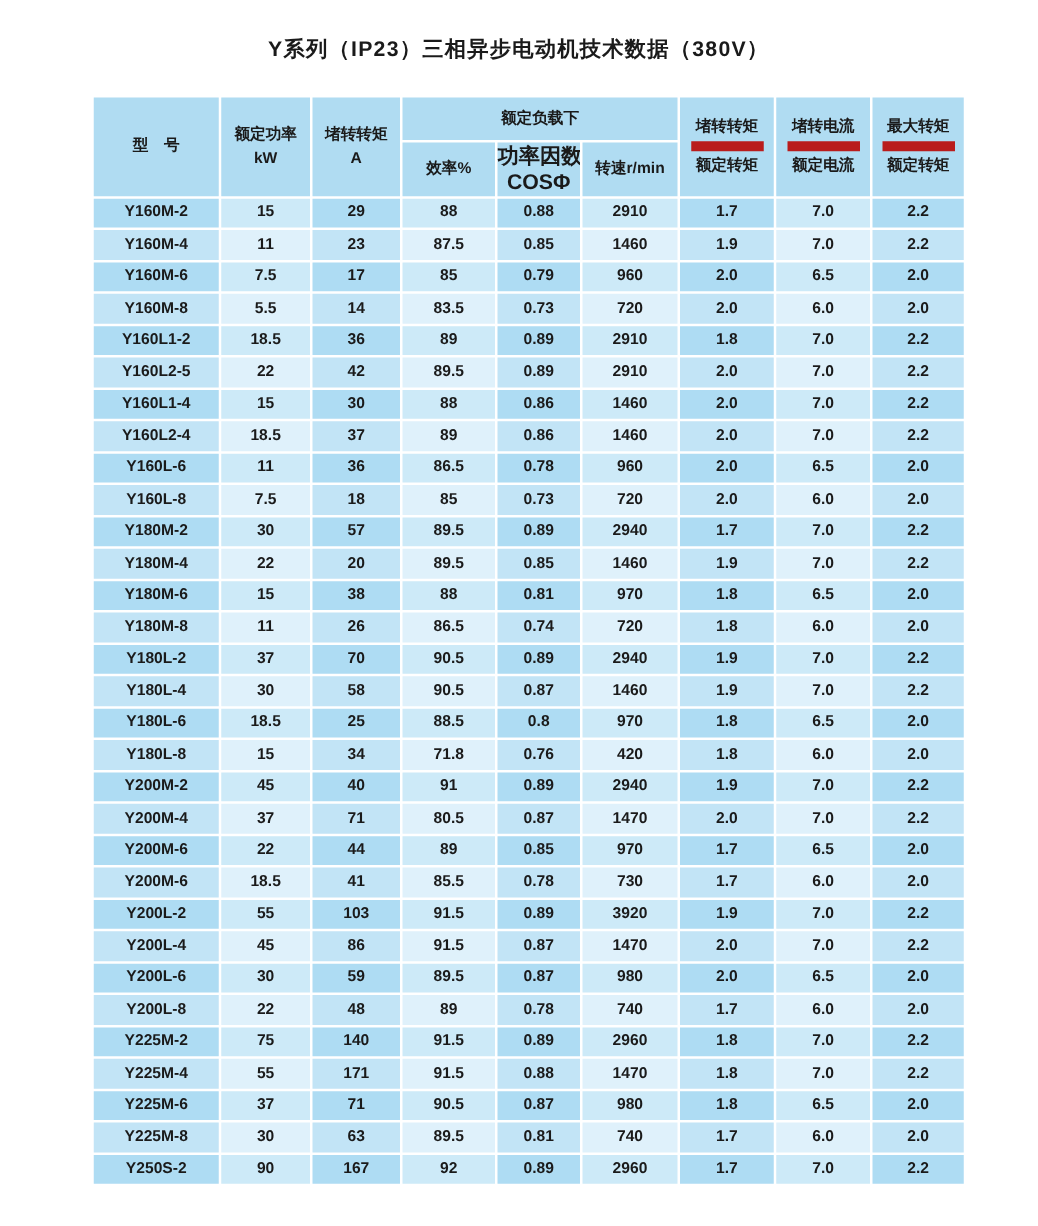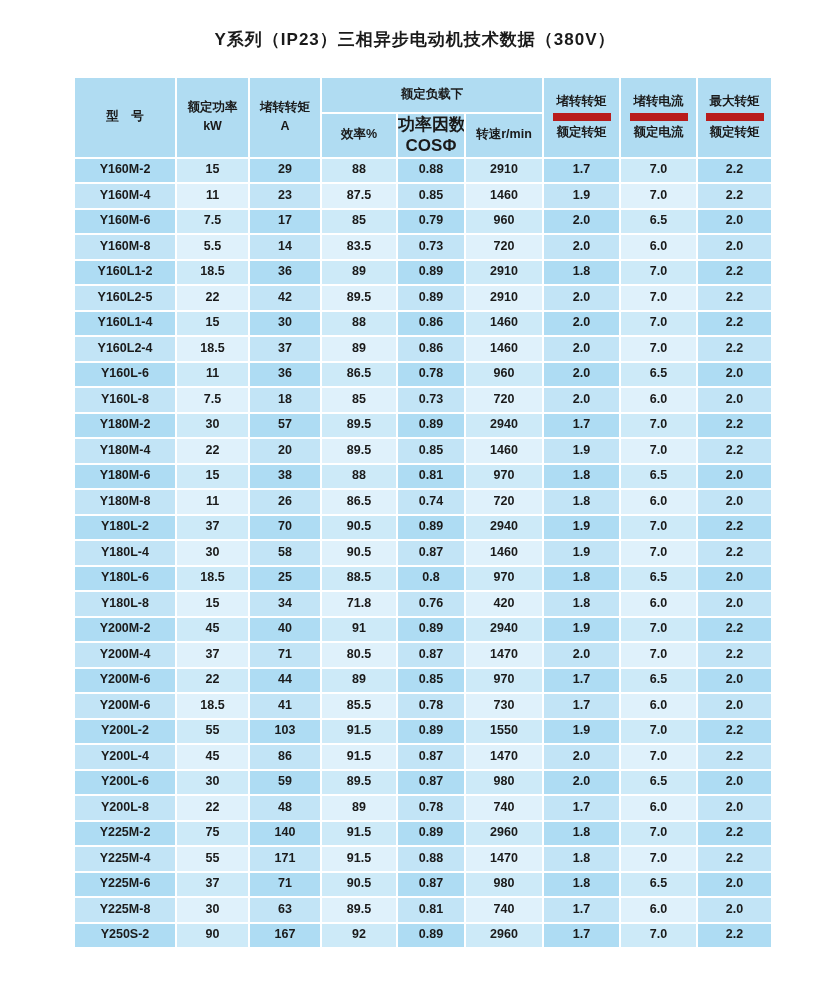--- a/index.html
+++ b/index.html
@@ -346,21 +346,21 @@
         <td class="r1 cd">1.7</td>
         <td class="r1 cl">6.0</td>
         <td class="r1 cd">2.0</td>
       </tr>
       <tr>
         <td class="r0 cd">Y200L-2</td>
         <td class="r0 cl">55</td>
         <td class="r0 cd">103</td>
         <td class="r0 cl">91.5</td>
         <td class="r0 cd">0.89</td>
-        <td class="r0 cl">1550</td>
+        <td class="r0 cl">3920</td>
         <td class="r0 cd">1.9</td>
         <td class="r0 cl">7.0</td>
         <td class="r0 cd">2.2</td>
       </tr>
       <tr>
         <td class="r1 cd">Y200L-4</td>
         <td class="r1 cl">45</td>
         <td class="r1 cd">86</td>
         <td class="r1 cl">91.5</td>
         <td class="r1 cd">0.87</td>

